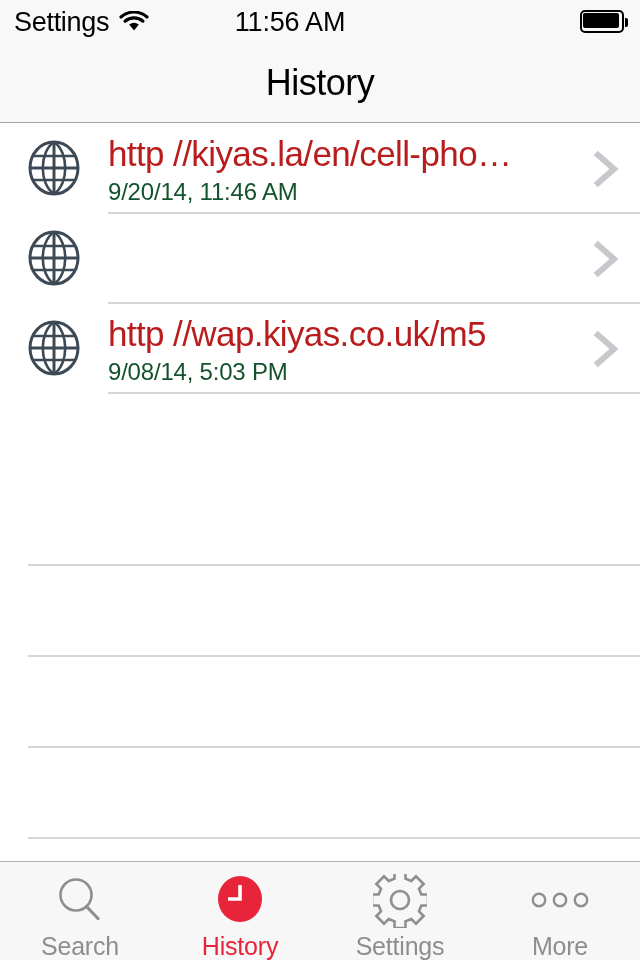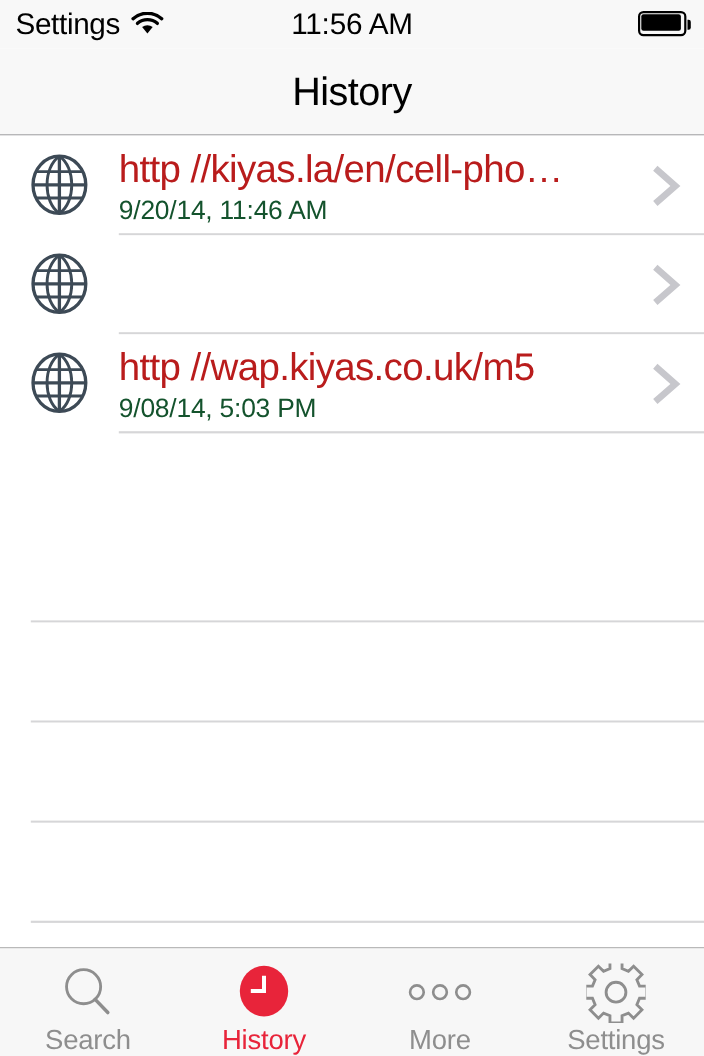--- a/index.html
+++ b/index.html
@@ -14,21 +14,21 @@
 
   
   .statusbar {
     position:absolute; top:0; left:0; width:640px; height:44px;
     background:#F8F8F8;
     display:flex; align-items:center;
   }
   .sb-left { position:absolute; left:14px; top:0; height:44px; display:flex; align-items:center; gap:10px; }
   .sb-carrier { font-size:27px; color:#000; letter-spacing:-0.3px; }
   .sb-center {
-    position:absolute; left:0; width:640px; top:0; height:44px;
+    position:absolute; left:0; width:580px; top:0; height:44px;
     display:flex; align-items:center; justify-content:center;
   }
   .sb-time { font-size:27px; color:#000; font-weight:400; letter-spacing:-0.2px; }
   .sb-right { position:absolute; right:12px; top:0; height:44px; display:flex; align-items:center; }
   .wifi-ico { width:30px; height:22px; display:block; }
   .batt { width:48px; height:24px; position:relative; }
   .batt-body {
     position:absolute; left:0; top:0; width:44px; height:23px;
     border:2px solid #000; border-radius:5px;
   }
@@ -75,21 +75,21 @@
 
   
   .tabbar {
     position:absolute; left:0; bottom:0; width:640px; height:99px;
     background:#F7F7F7;
     border-top:1px solid #B2B2B2;
     display:flex;
   }
   .tab {
     flex:1; display:flex; flex-direction:column;
-    align-items:center; justify-content:flex-end;
+    align-items:center; justify-content:space-between;
     padding-top:12px; cursor:pointer;
   }
   .tab-icon { height:54px; display:flex; align-items:center; justify-content:center; }
   .tab-icon svg { display:block; }
   .tab-label {
     font-size:25px; color:#8E8E8E; margin-top:2px; letter-spacing:-0.2px; line-height:28px;
   }
   .tab.active .tab-label { color:#E8243A; }
 </style>
 </head>
@@ -237,36 +237,36 @@
         <svg viewBox="0 0 54 54" width="54" height="54">
           <ellipse cx="27" cy="25" rx="22" ry="23" fill="#E8243A"></ellipse>
           <path d="M27 11 V25 H15" fill="none" stroke="#FFFFFF" stroke-width="3.6" stroke-linecap="butt" stroke-linejoin="miter"></path>
         </svg>
       </span>
       <span class="tab-label">History</span>
     </div>
 
     <div class="tab">
       <span class="tab-icon">
-        <svg viewBox="0 0 70 54" width="70" height="54">
-          <circle cx="14" cy="26" r="6.2" fill="none" stroke="#8E8E8E" stroke-width="2.4"></circle>
-          <circle cx="35" cy="26" r="6.2" fill="none" stroke="#8E8E8E" stroke-width="2.4"></circle>
-          <circle cx="56" cy="26" r="6.2" fill="none" stroke="#8E8E8E" stroke-width="2.4"></circle>
-        </svg>
-      </span>
-      <span class="tab-label">More</span>
-    </div>
-
-    <div class="tab">
-      <span class="tab-icon">
         <svg viewBox="0 0 54 54" width="54" height="54">
           <g fill="none" stroke="#8E8E8E" stroke-width="2.6" stroke-linejoin="miter">
             <path d="M21.5 4 H32.5 V10.6 L38.3 13.0 L43.0 8.4 L50.6 16.0 L46.0 20.7 L48.4 26.5 H55 V37.5 H48.4 L46.0 43.3 L50.6 48.0 L43.0 55.6 L38.3 51.0 L32.5 53.4 V60 H21.5 V53.4 L15.7 51.0 L11.0 55.6 L3.4 48.0 L8.0 43.3 L5.6 37.5 H-1 V26.5 H5.6 L8.0 20.7 L3.4 16.0 L11.0 8.4 L15.7 13.0 L21.5 10.6 Z" transform="translate(0,-6) scale(1)"></path>
             <circle cx="27" cy="26" r="9"></circle>
           </g>
         </svg>
       </span>
       <span class="tab-label">Settings</span>
     </div>
 
+    <div class="tab">
+      <span class="tab-icon">
+        <svg viewBox="0 0 70 54" width="70" height="54">
+          <circle cx="14" cy="26" r="6.2" fill="none" stroke="#8E8E8E" stroke-width="2.4"></circle>
+          <circle cx="35" cy="26" r="6.2" fill="none" stroke="#8E8E8E" stroke-width="2.4"></circle>
+          <circle cx="56" cy="26" r="6.2" fill="none" stroke="#8E8E8E" stroke-width="2.4"></circle>
+        </svg>
+      </span>
+      <span class="tab-label">More</span>
+    </div>
+
   </div>
 
 </div>
 
 </body></html>

